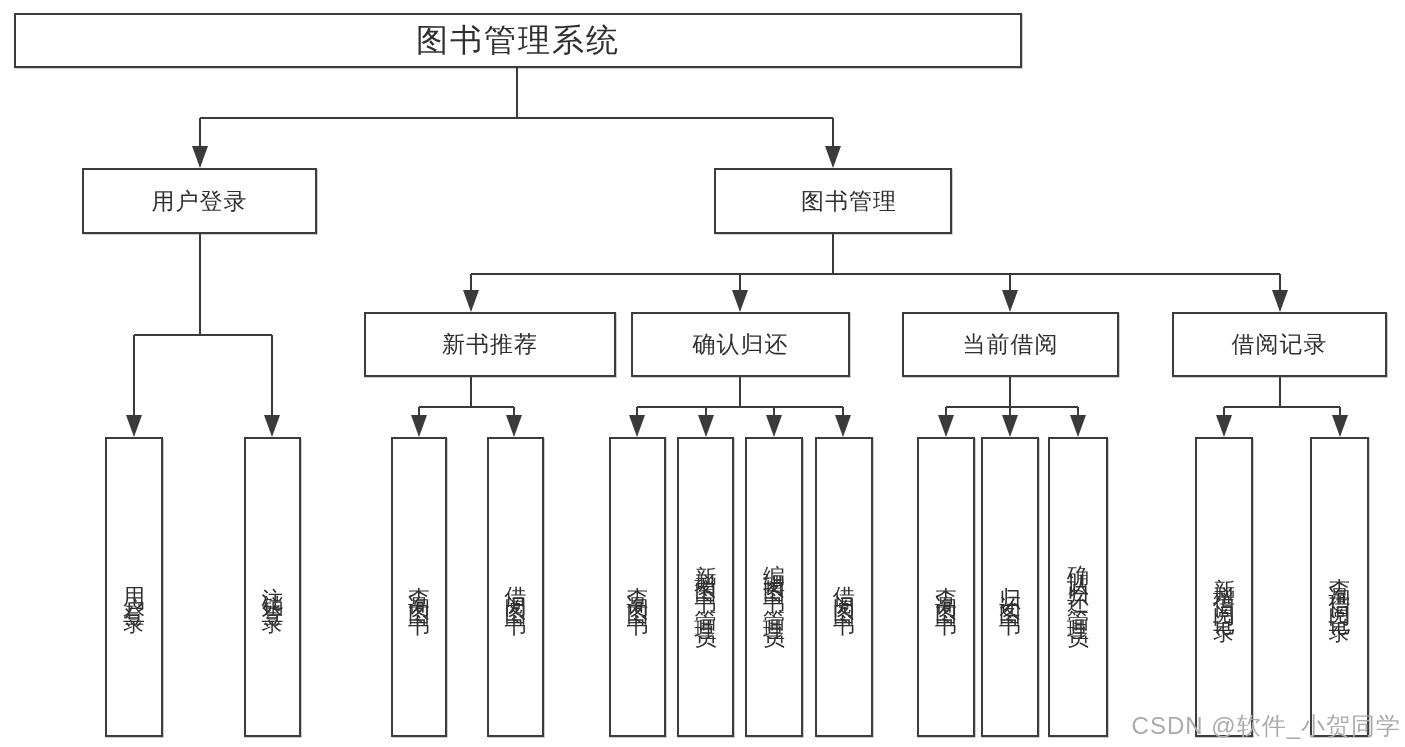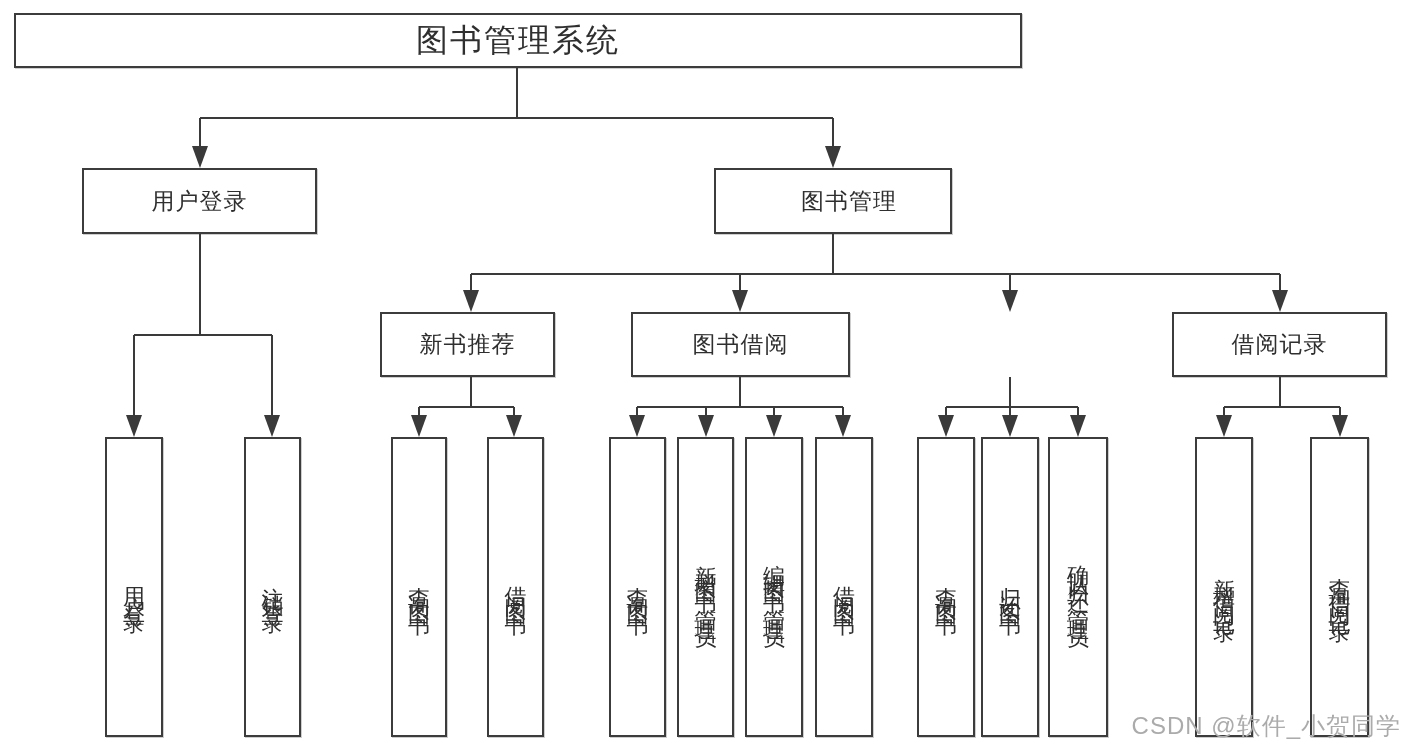--- a/index.html
+++ b/index.html
@@ -91,25 +91,28 @@
     <span>图书管理系统</span>
   </div>
 
   <div class="box lvl-branch" style="left:82px; top:168px; width:235px; height:66px;">
     <span>用户登录</span>
   </div>
   <div class="box lvl-branch" style="left:714px; top:168px; width:238px; height:66px;padding-left:32px;">
     <span>图书管理</span>
   </div>
 
-  <div class="box lvl-branch" style="left:380px; top:312px; width:175px; height:65px;">
+  <div class="box lvl-branch" style="left:364px; top:312px; width:252px; height:65px;">
     <span>新书推荐</span>
   </div>
   <div class="box lvl-branch" style="left:631px; top:312px; width:219px; height:65px;">
-    <span>图书借阅</span>
+    <span>确认归还</span>
+  </div>
+  <div class="box lvl-branch" style="left:902px; top:312px; width:217px; height:65px;">
+    <span>当前借阅</span>
   </div>
   <div class="box lvl-branch" style="left:1172px; top:312px; width:215px; height:65px;">
     <span>借阅记录</span>
   </div>
 
   <div class="box leaf" style="left:105px; top:437px; width:58px; height:300px;">
     <span class="vtext">用户登录</span>
   </div>
   <div class="box leaf" style="left:244px; top:437px; width:57px; height:300px;">
     <span class="vtext">注销登录</span>

